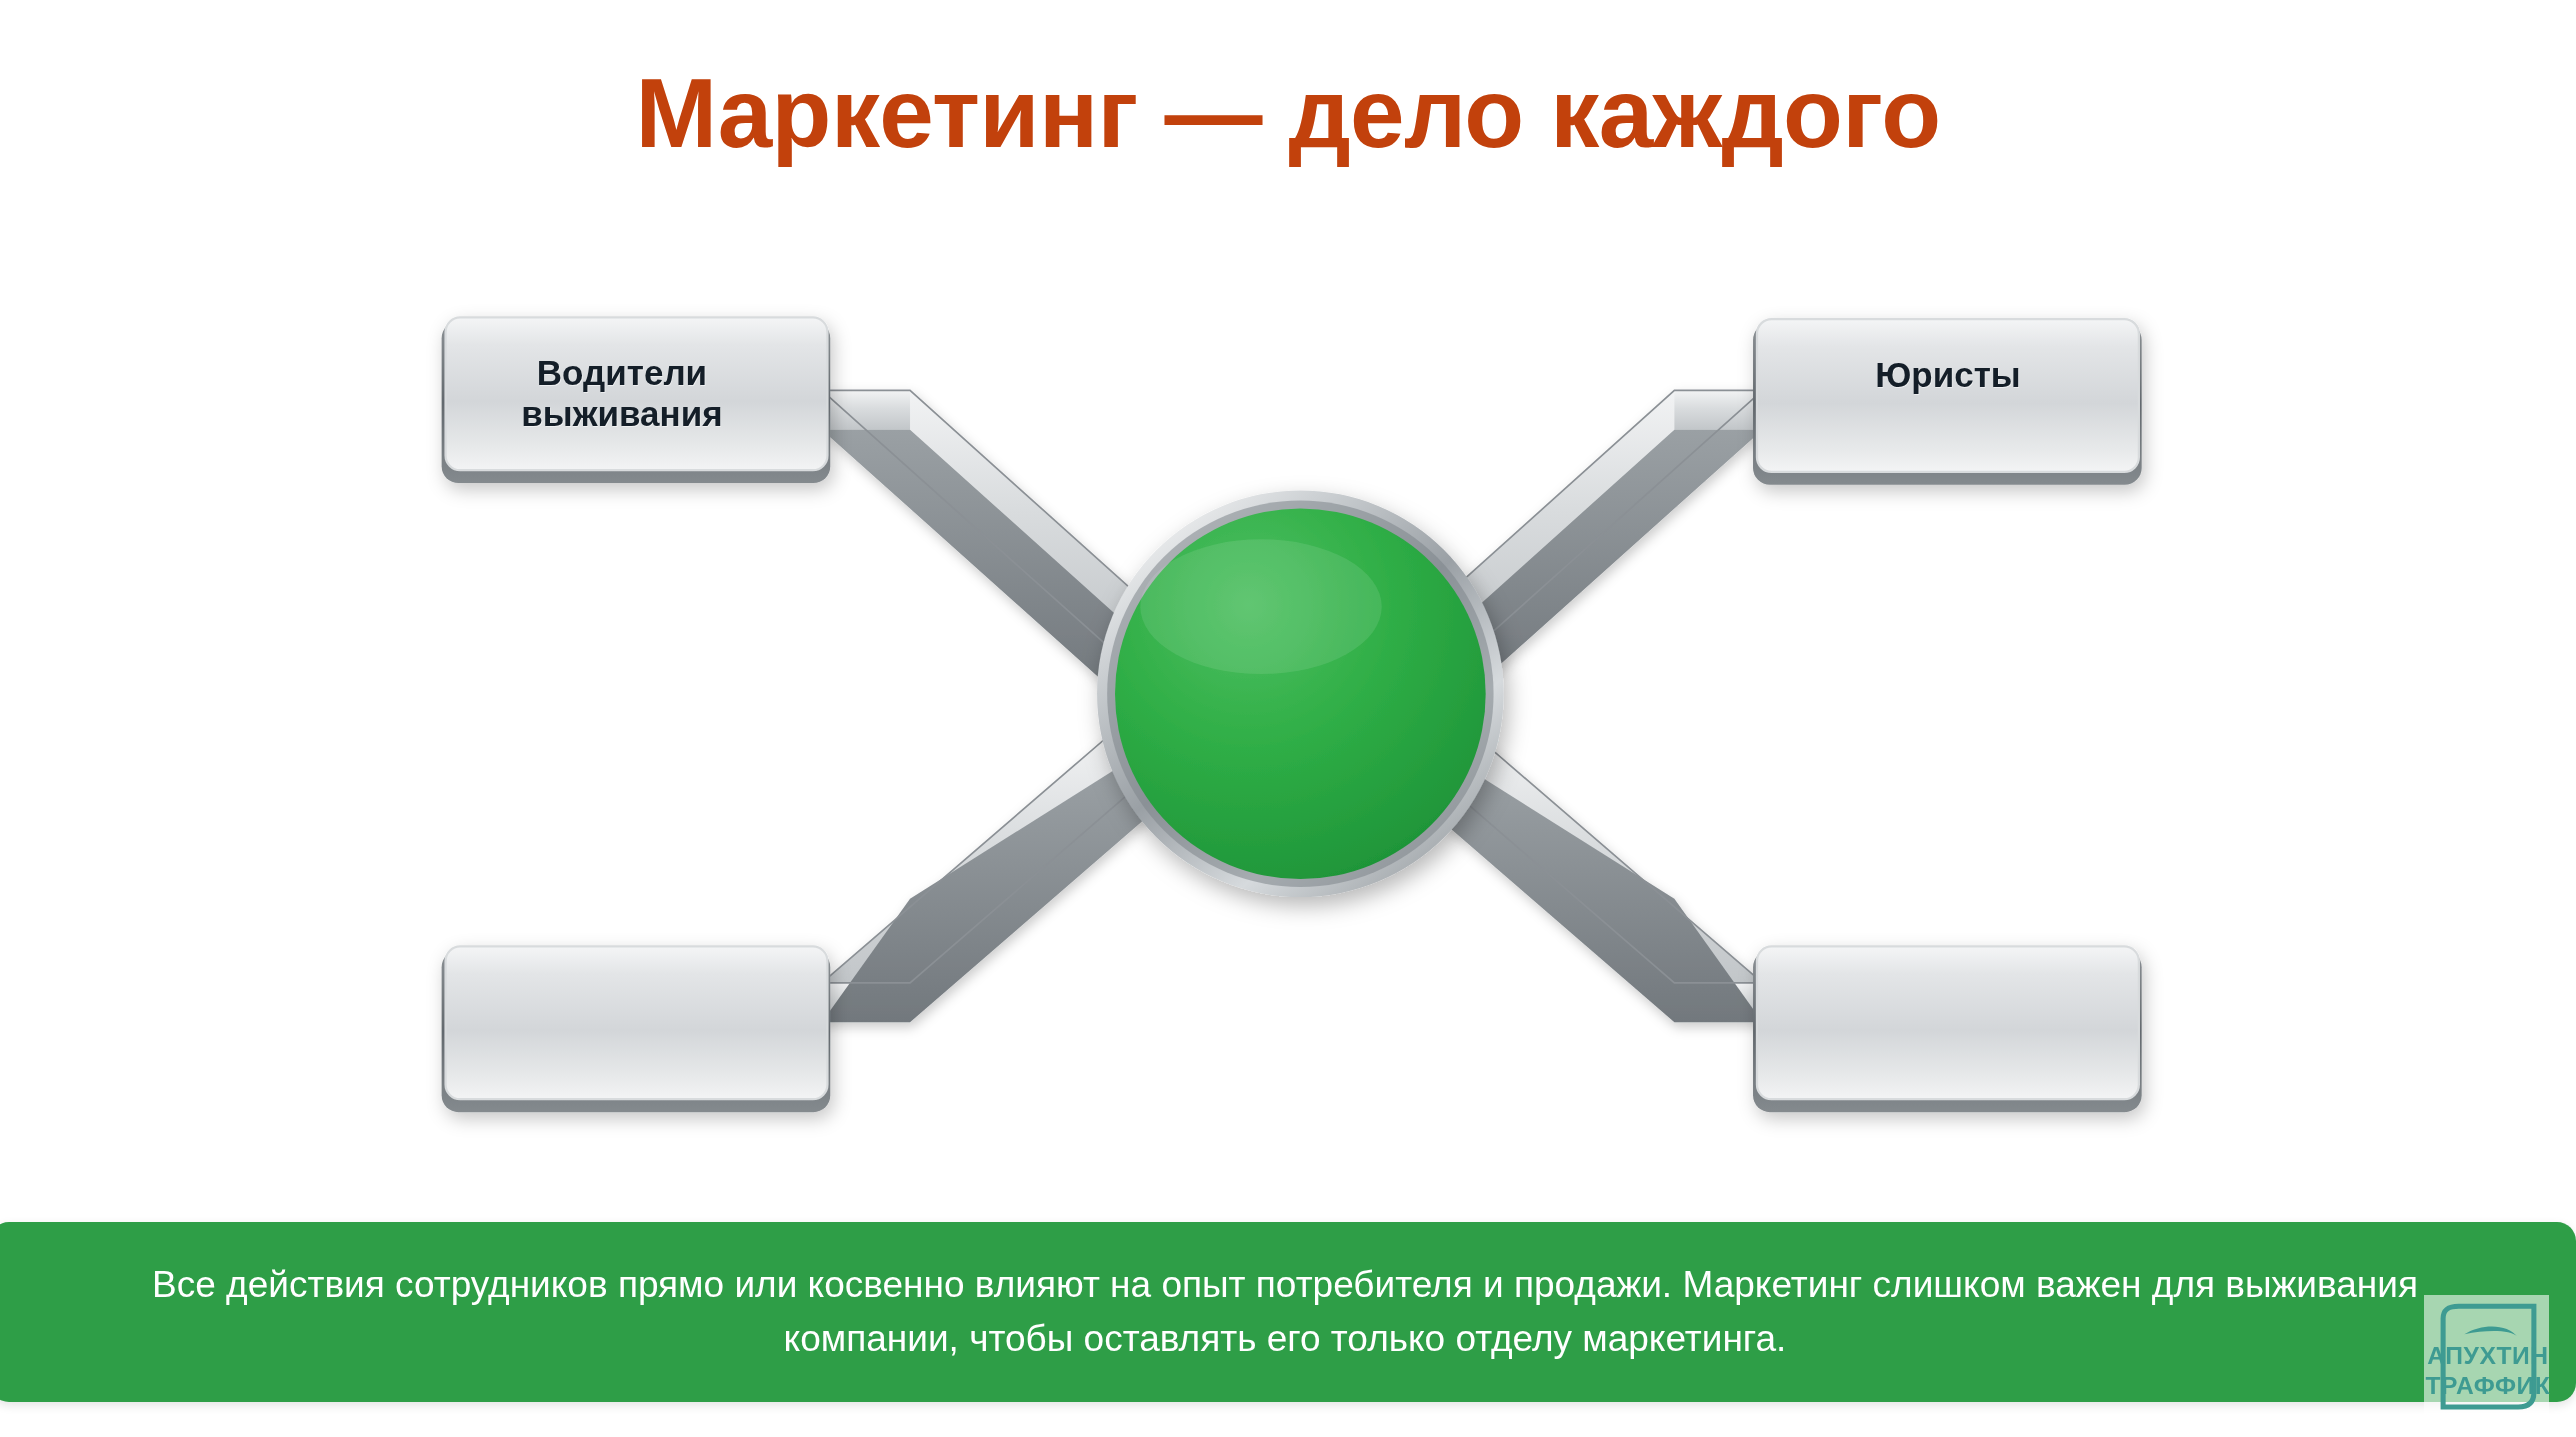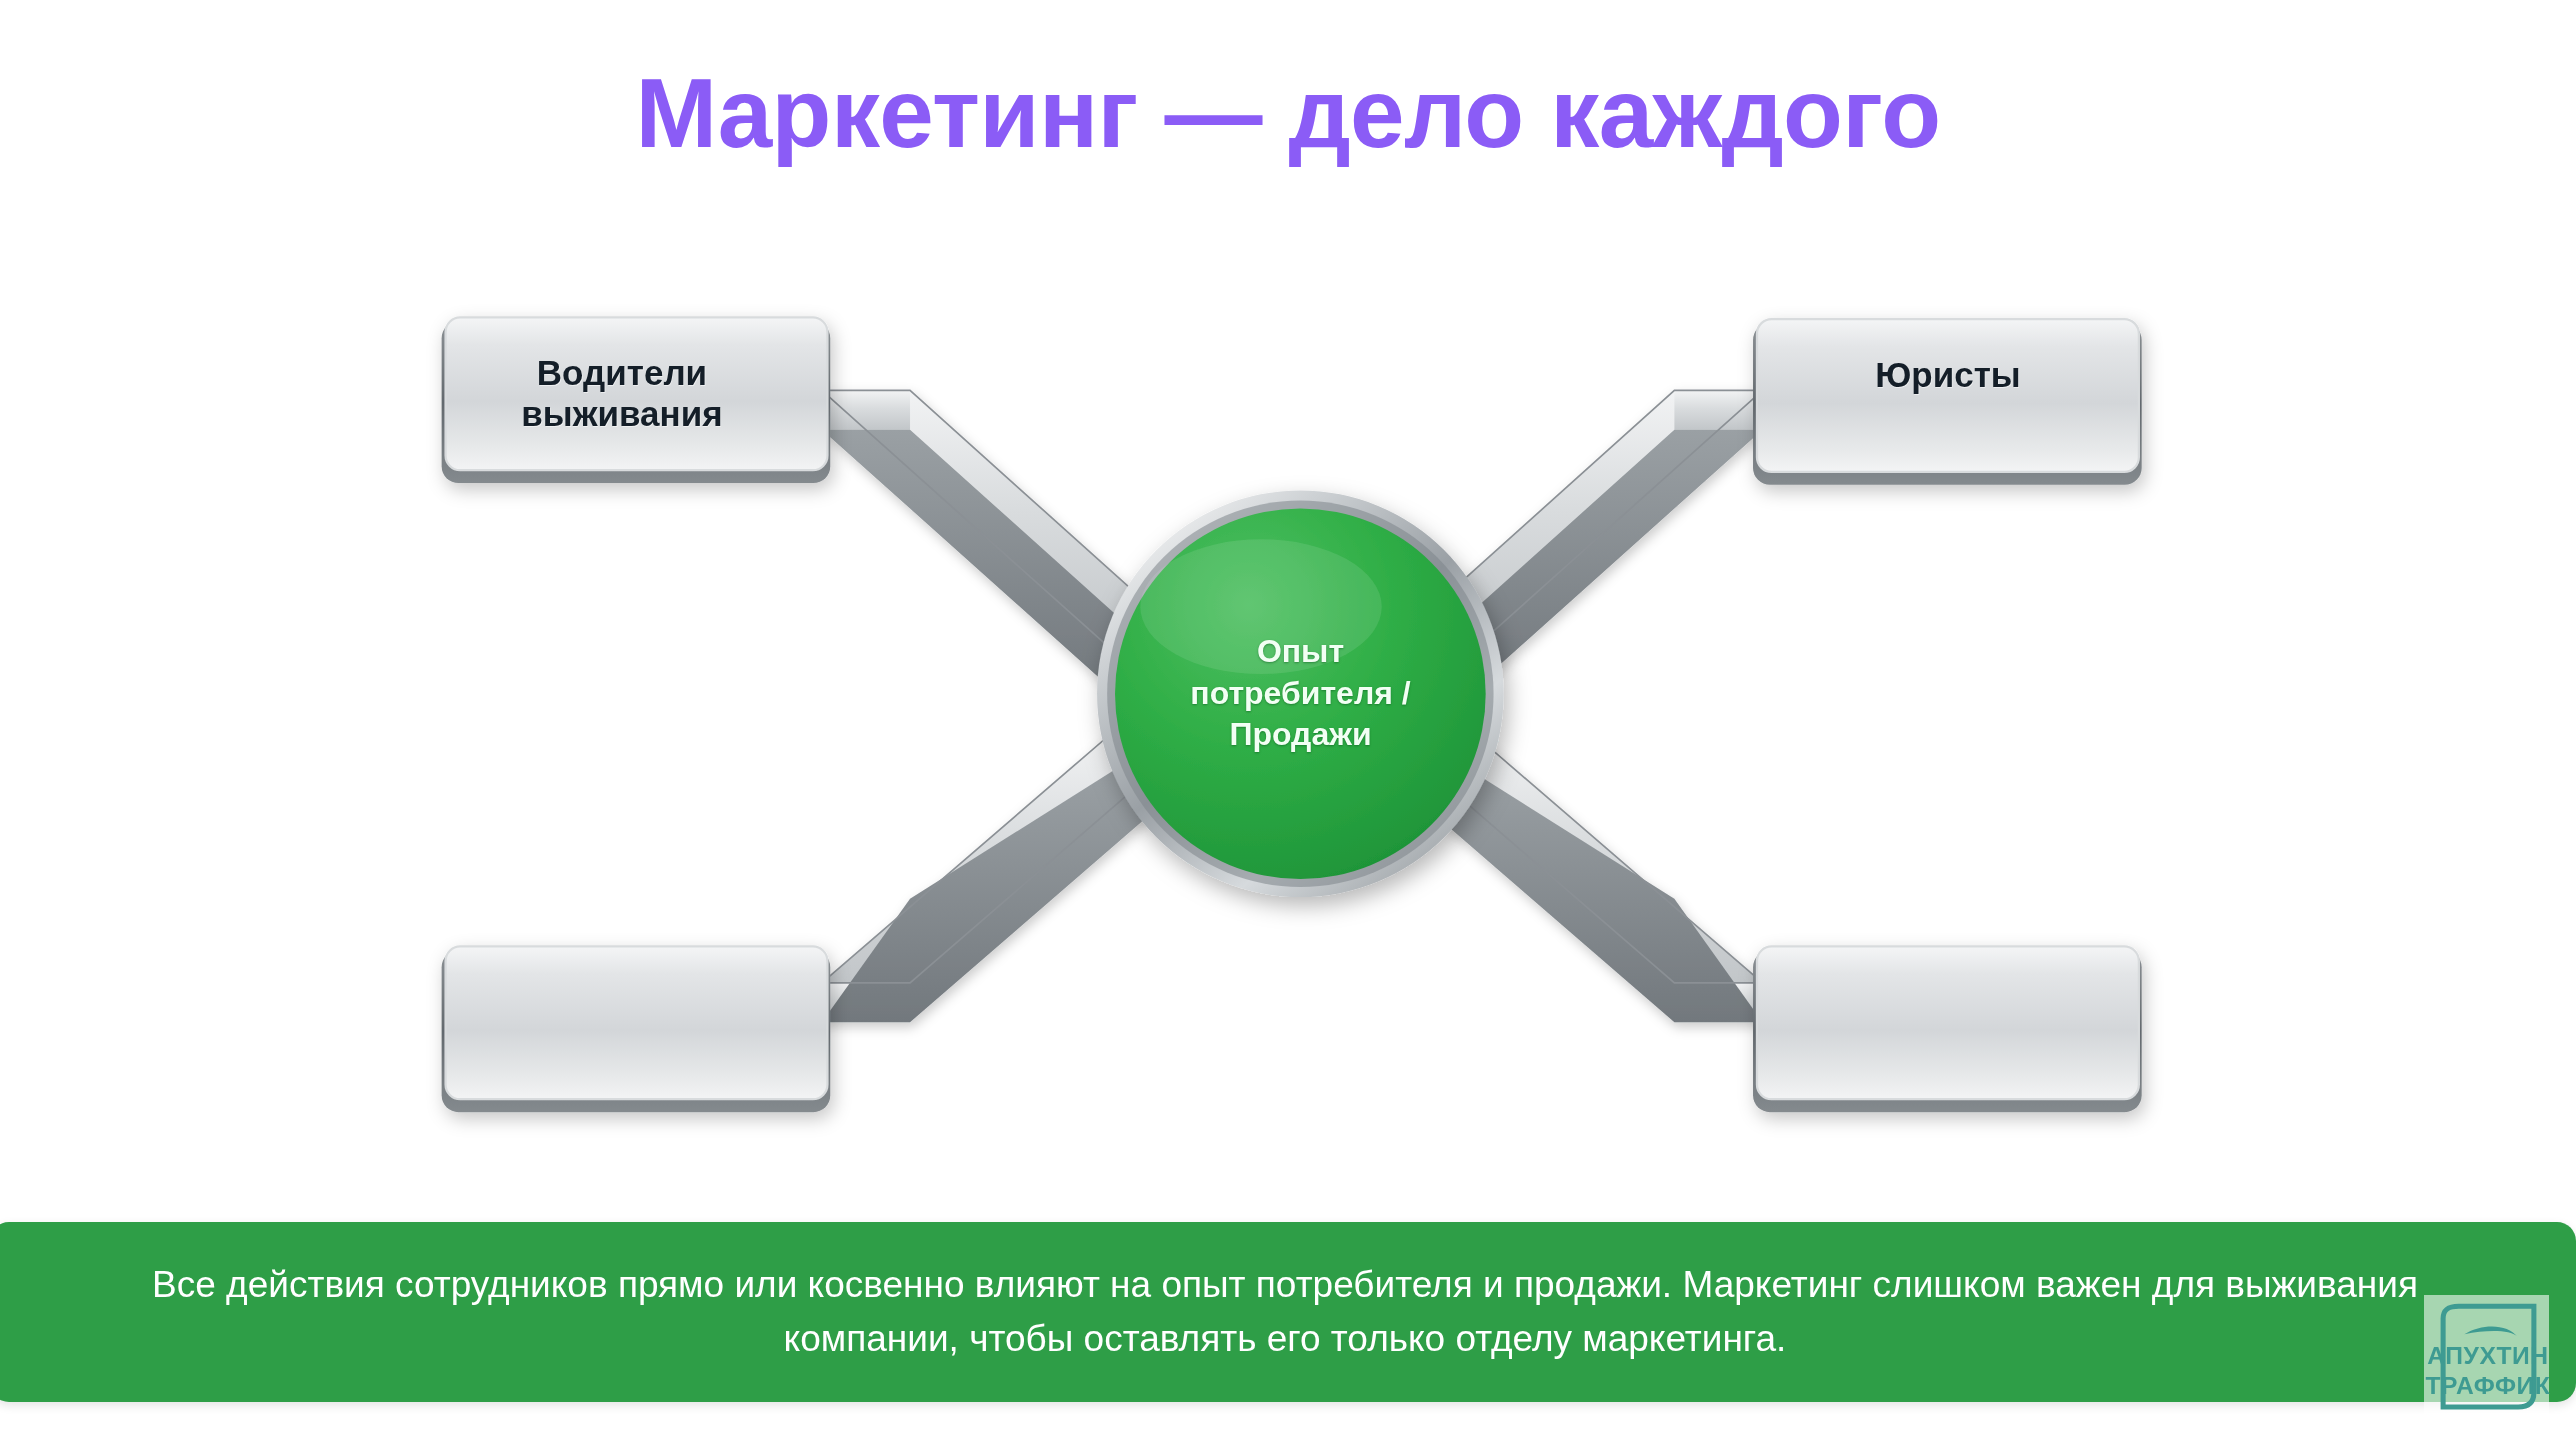--- a/index.html
+++ b/index.html
@@ -21,21 +21,21 @@
 
   
   .title{
     position:absolute;
     left:0;right:0;
     top:62px;
     text-align:center;
     font-size:98px;
     line-height:1.05;
     font-weight:bold;
-    color:#8b5cf6;
+    color:#c2410c;
     letter-spacing:-0.6px;
     white-space:nowrap;
     user-select:none;
   }
 
   
   .diagram{
     position:absolute;
     left:0;top:236px;
     width:2576px;height:966px;
@@ -239,25 +239,20 @@
         <span>выживания</span>
       </span>
     </div>
 
     <div class="box-label" id="lbl-lawyers">
       <span>Юристы</span>
     </div>
 
 
 
-    <div class="hub-label">
-      <div>Опыт</div>
-      <div>потребителя /</div>
-      <div>Продажи</div>
-    </div>
   </div>
 
   <div class="banner">
     <div class="banner-text">Все действия сотрудников прямо или косвенно влияют на опыт потребителя и продажи. Маркетинг слишком важен для выживания компании, чтобы оставлять его только отделу маркетинга.</div>
   </div>
 
   <div class="logo">
     <svg viewBox="0 0 230 232" xmlns="http://www.w3.org/2000/svg">
       <g fill="none" stroke="#3e9b92" stroke-width="9">
         <path d="M34,42 C34,24 46,20 62,20 L196,20 L196,174 C196,194 184,200 168,200 L34,200 Z"></path>

